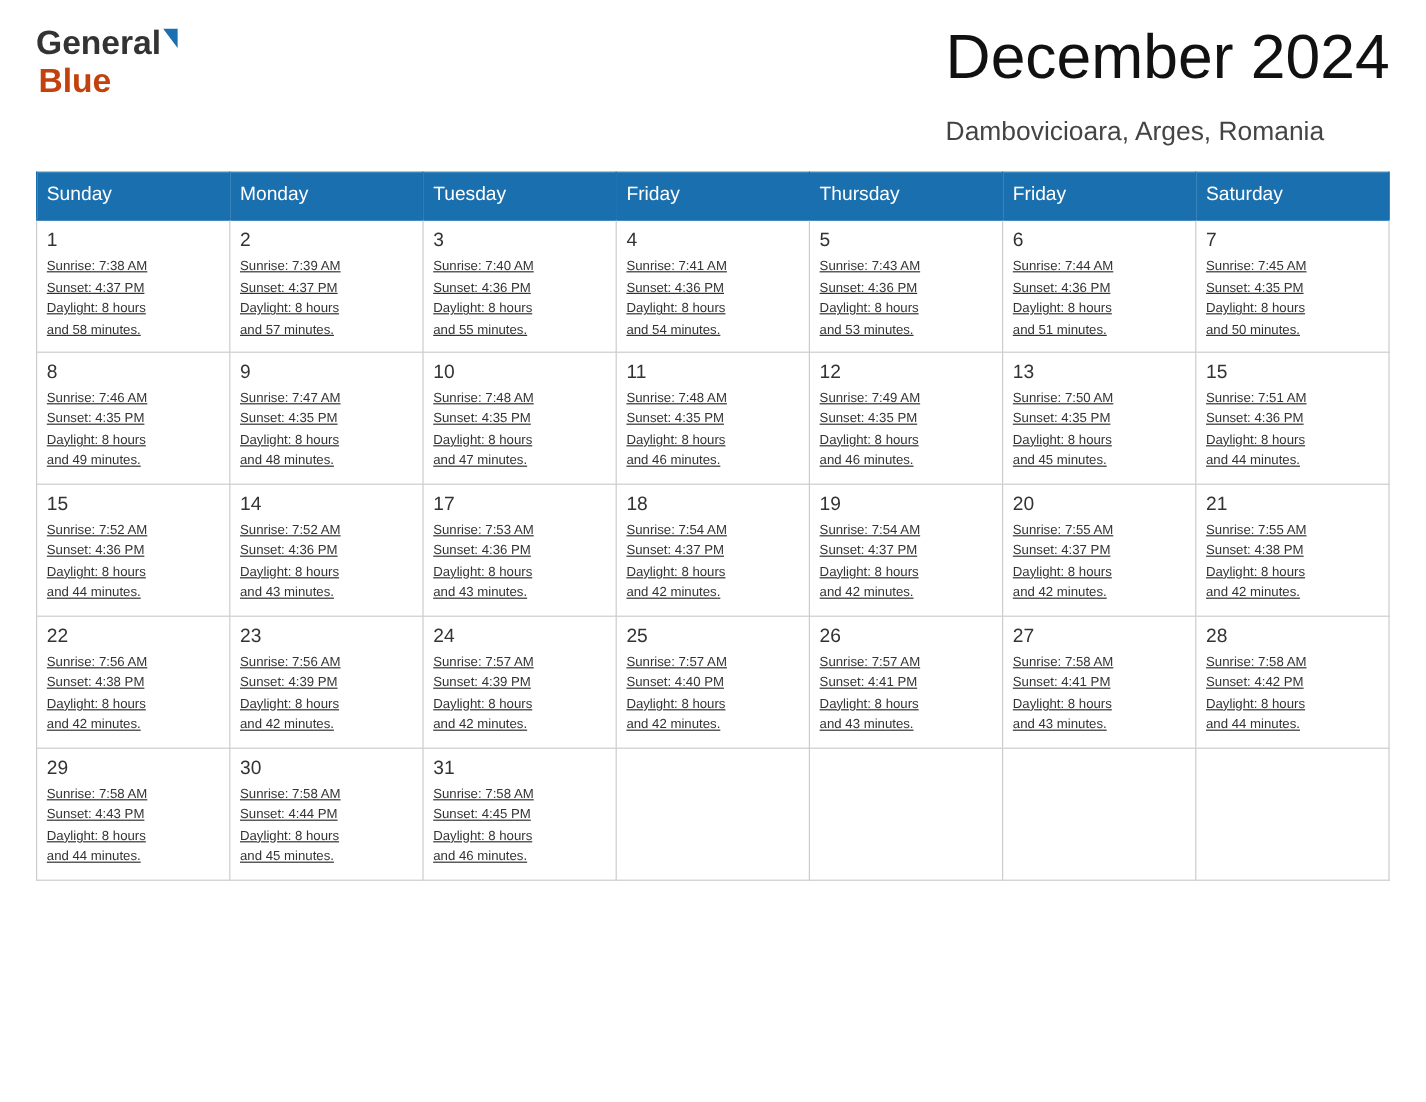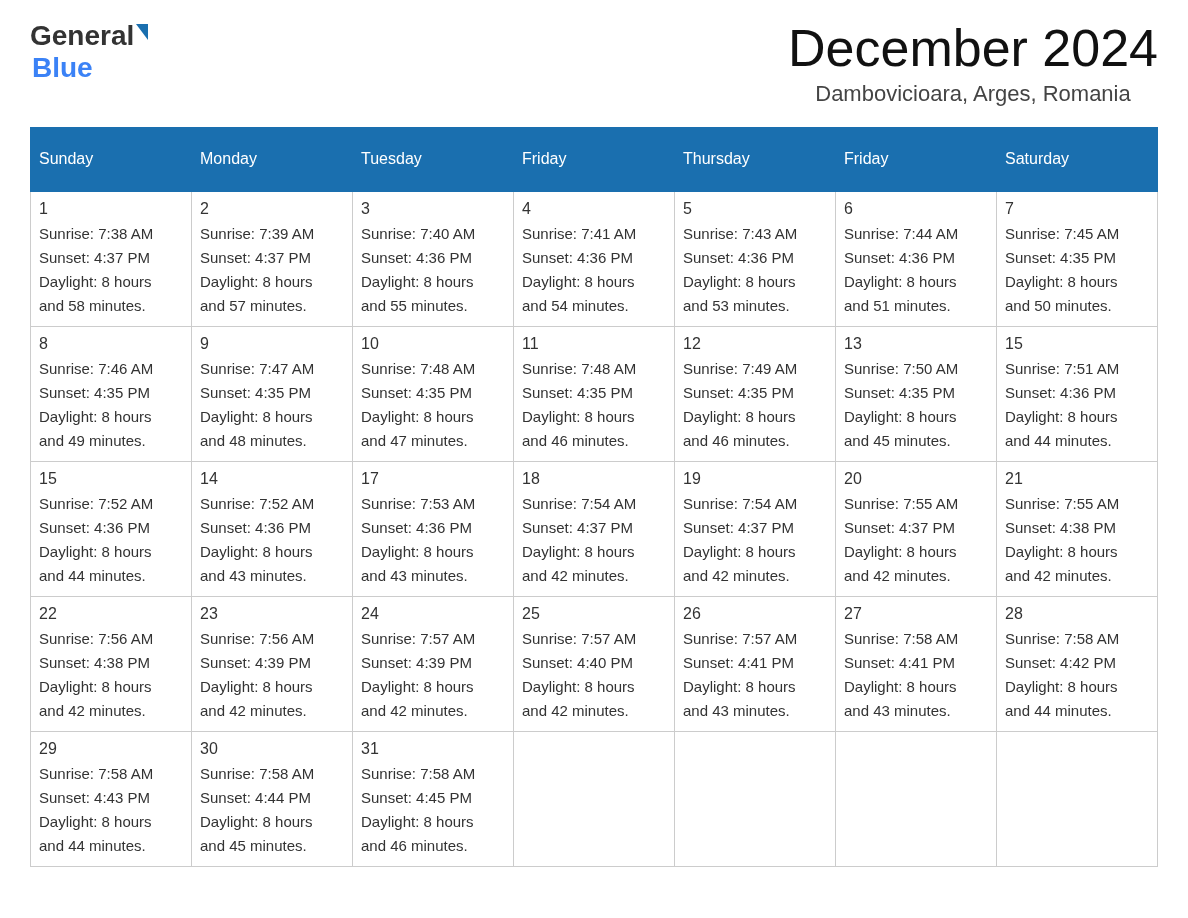--- a/index.html
+++ b/index.html
@@ -22,44 +22,44 @@
     }
     .logo-wrapper {
       display: flex;
       flex-direction: column;
     }
     .logo-line1 {
       display: flex;
       align-items: center;
     }
     .title-section {
-      text-align: center;
+      text-align: left;
     }
     .month-title {
       font-size: 52px;
       font-weight: normal;
       color: #111;
       line-height: 1.1;
     }
     .location-title {
       font-size: 22px;
       color: #444;
-      margin-top: 4px;
+      margin-top: 20px;
     }
     table {
       width: 100%;
       border-collapse: collapse;
       table-layout: fixed;
     }
     thead tr th {
       background-color: #1a6faf;
       color: #fff;
       font-size: 16px;
       font-weight: normal;
-      padding: 22px 8px;
+      padding: 10px 8px;
       text-align: left;
       border: 1px solid #1a6faf;
     }
     tbody tr td {
       vertical-align: top;
       padding: 8px 8px;
       border: 1px solid #ccc;
       font-size: 13px;
       color: #333;
       height: 110px;
@@ -67,23 +67,24 @@
     tbody tr:first-child td {
       border-top: 2px solid #1a6faf;
     }
     tbody tr td .day-num {
       font-size: 16px;
       font-weight: normal;
       display: block;
       margin-bottom: 4px;
     }
     tbody tr td .day-info {
-      font-size: 15px;
+      font-size: 11px;
       line-height: 1.6;
       color: #333;
+      text-decoration: underline;
     }
     tbody tr td.empty {
       background: #fff;
     }
     .logo-triangle {
       display: inline-block;
       width: 0;
       height: 0;
       border-left: 12px solid transparent;
       border-right: 0px solid transparent;
@@ -98,21 +99,21 @@
 <body>
 
 <div class="header">
   <div class="logo">
     <div class="logo-wrapper">
       <div class="logo-line1">
         <span style="font-size:28px;font-weight:bold;color:#333;">General</span>
         <span class="logo-triangle"></span>
       </div>
       <div>
-        <span style="font-size:28px;font-weight:bold;color:#3b82f6;margin-left:2px;">Blue</span>
+        <span style="font-size:28px;font-weight:bold;color:#c2410c;margin-left:2px;">Blue</span>
       </div>
     </div>
   </div>
   <div class="title-section">
     <div class="month-title">December 2024</div>
     <div class="location-title">Dambovicioara, Arges, Romania</div>
   </div>
 </div>
 
 <table>

